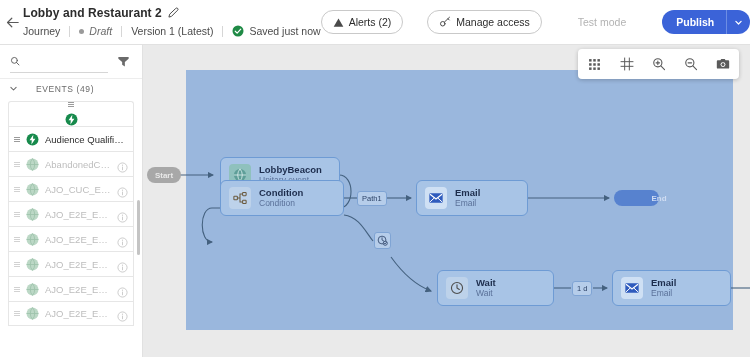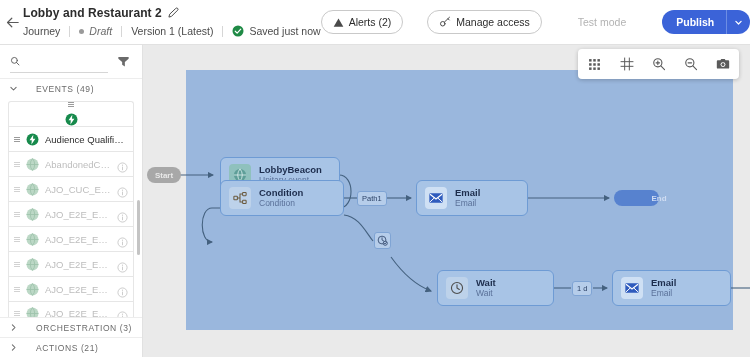--- a/index.html
+++ b/index.html
@@ -430,34 +430,20 @@
               <circle cx="12" cy="12" r="10"></circle>
               <line x1="12" y1="11" x2="12" y2="17" stroke-linecap="round"></line>
               <circle cx="12" cy="7" r="1.3" fill="#c8c8c8" stroke="none"></circle>
             </svg>
         </span>
       </div>
     </div>
 
     <div class="sb-scroll"></div>
 
-    <div class="bottom-sections">
-      <div class="section-head">
-        <svg width="9" height="9" viewBox="0 0 24 24" fill="none" stroke="#6a6a6a" stroke-width="2.8" stroke-linecap="round" stroke-linejoin="round">
-          <polyline points="9,5 16,12 9,19"></polyline>
-        </svg>
-        <span class="sec-label">Orchestration (3)</span>
-      </div>
-      <div class="section-head">
-        <svg width="9" height="9" viewBox="0 0 24 24" fill="none" stroke="#6a6a6a" stroke-width="2.8" stroke-linecap="round" stroke-linejoin="round">
-          <polyline points="9,5 16,12 9,19"></polyline>
-        </svg>
-        <span class="sec-label">Actions (21)</span>
-      </div>
-    </div>
   </div>
 
   <div class="canvas">
 
     <div class="selection-rect"></div>
 
     <svg class="edges">
       <defs>
         <marker id="ah" markerWidth="6" markerHeight="6" refX="5" refY="3" orient="auto">
           <path d="M0,0 L6,3 L0,6 Z" fill="#44617f"></path>

